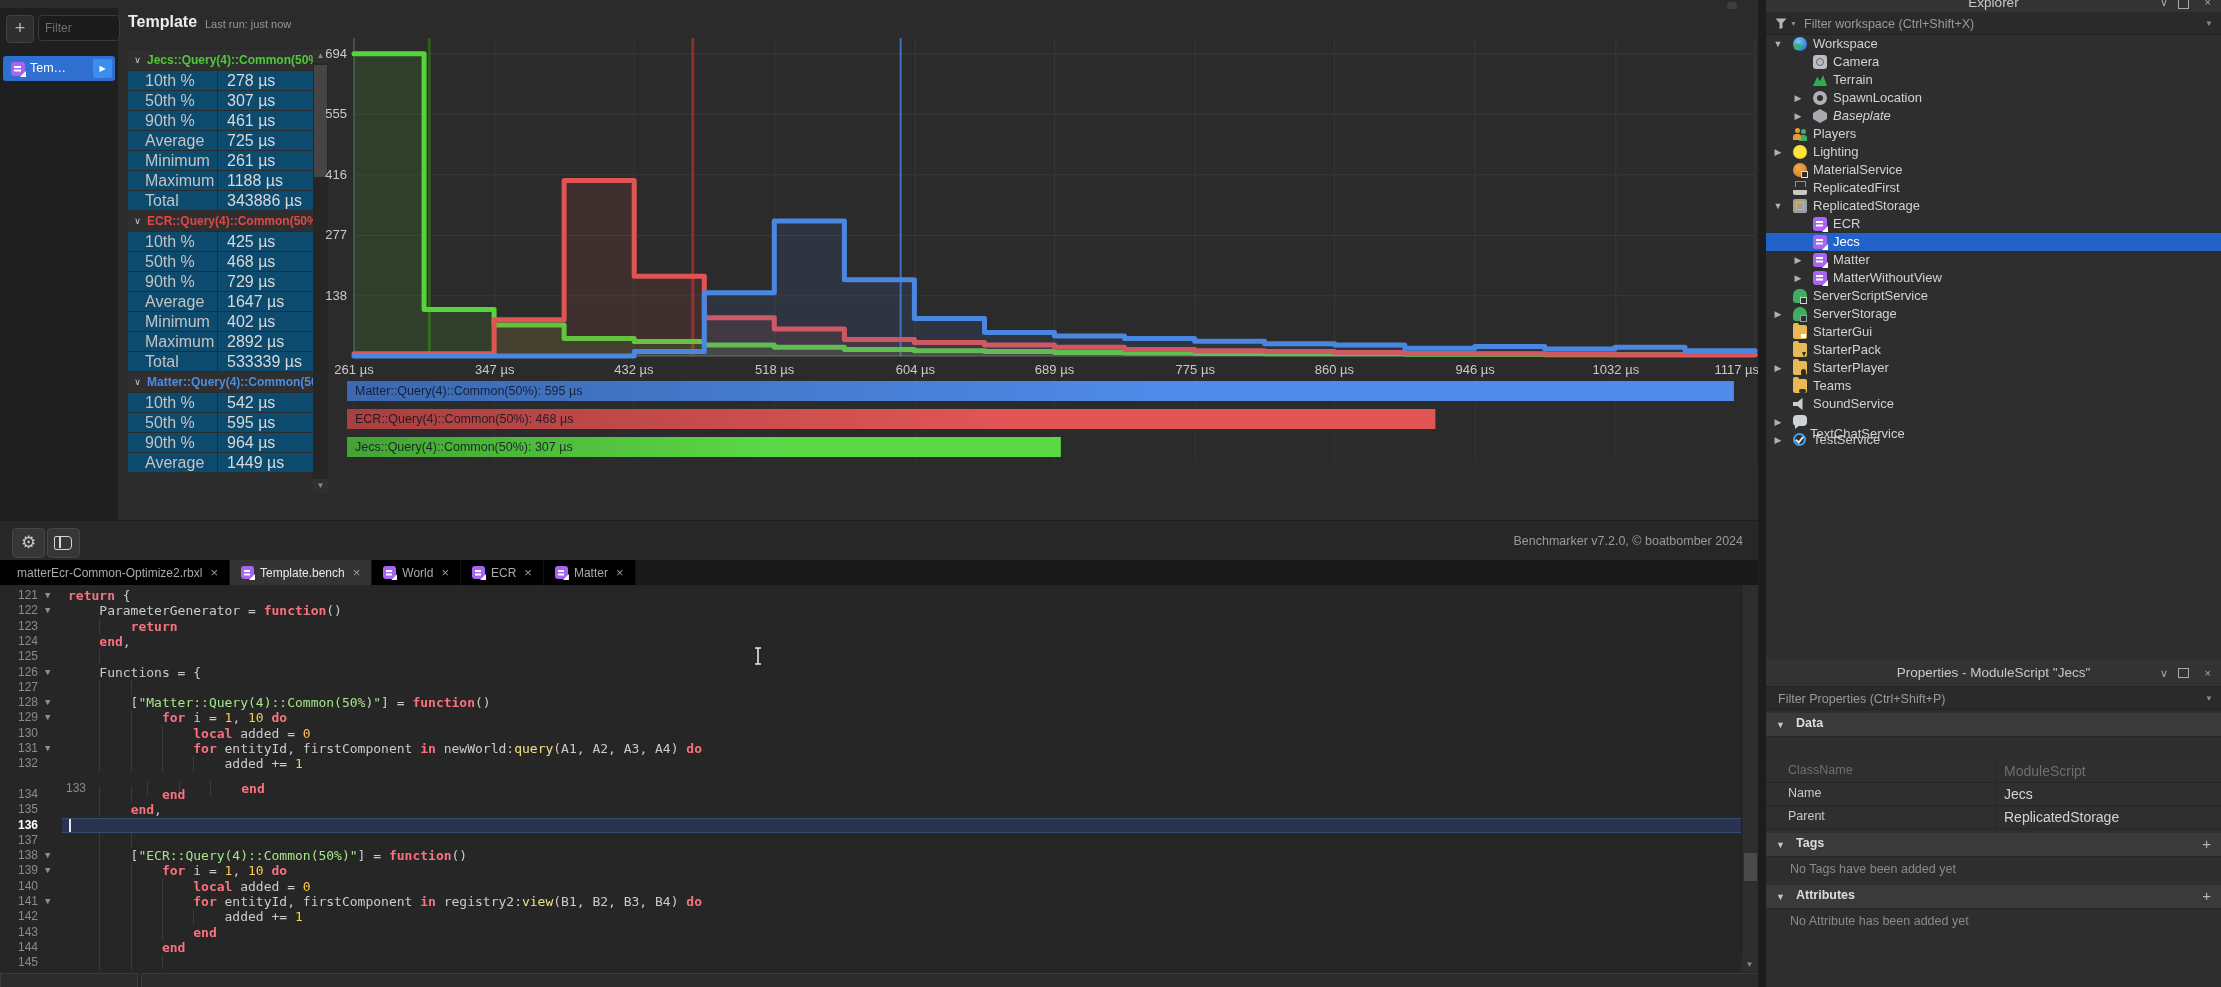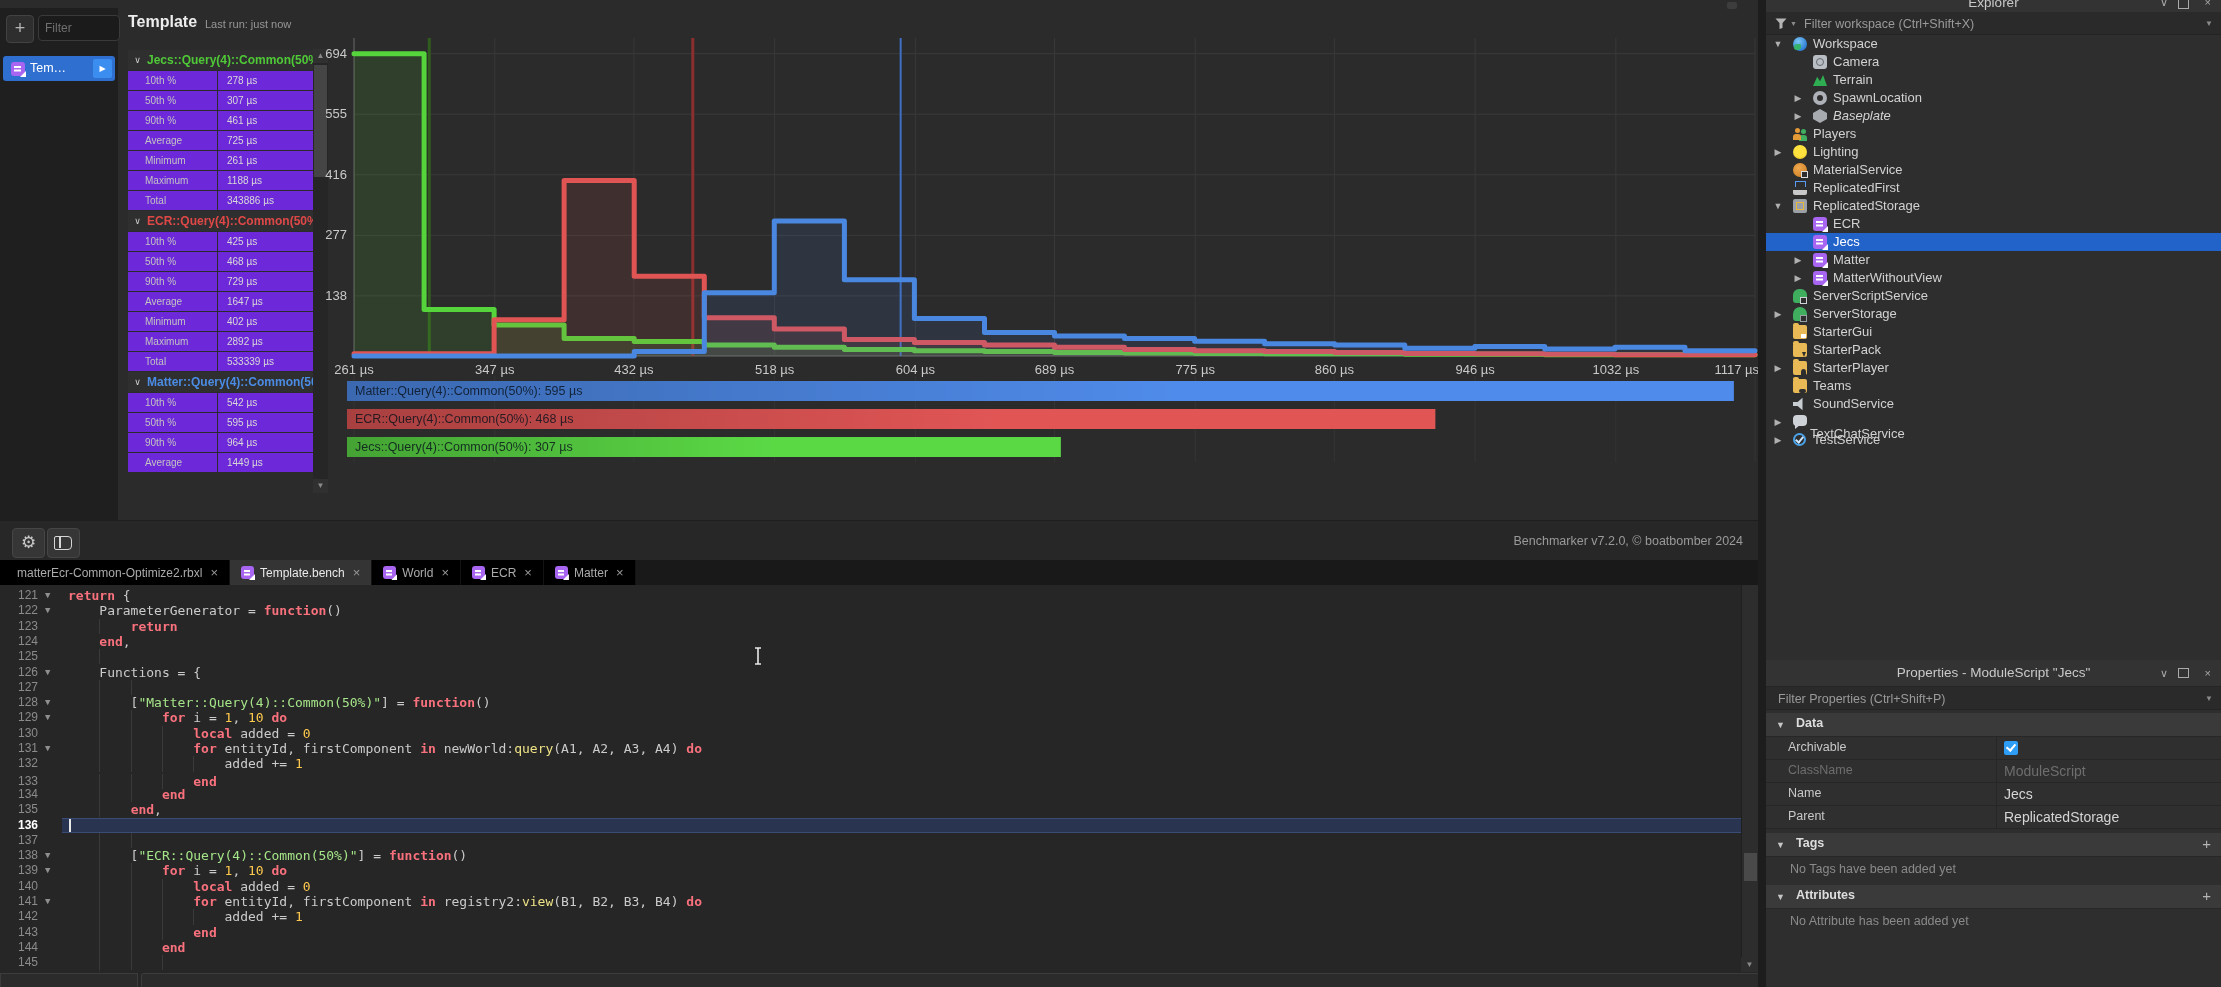--- a/index.html
+++ b/index.html
@@ -23,21 +23,21 @@
 
   
   #stats-panel{left:118px;top:8px;width:222px;height:512px;overflow:hidden;}
   #stats-title{left:10px;top:5px;font-size:16px;font-weight:bold;color:#ededed;}
   #stats-lastrun{left:87px;top:10px;font-size:11px;color:#979797;}
   #stats-groups{position:absolute;left:10px;top:42px;width:186px;}
   .sgroup-h{display:flex;height:20px;margin-bottom:1px;align-items:center;background:#2f2f2f;overflow:hidden;}
   .sg-chev{width:19px;text-align:center;color:#cfcfcf;font-size:9px;flex:0 0 19px;}
   .sg-name{font-weight:bold;font-size:12px;white-space:nowrap;}
   .srow{display:flex;height:19px;margin-bottom:1px;}
-  .scell{background:#6d28d9;color:#c3c3c3;font-size:10px;line-height:19px;white-space:nowrap;overflow:hidden;}
+  .scell{background:#0c4a6e;color:#c3c3c3;font-size:16px;line-height:19px;white-space:nowrap;overflow:hidden;}
   .slabel{flex:0 0 72px;padding-left:17px;}
   .sval{flex:1;margin-left:1px;padding-left:9px;color:#d8d8d8;}
   #stats-scroll{left:195px;top:41px;width:15px;height:444px;background:#262626;}
   .scroll-arrow{position:absolute;left:0;width:15px;height:14px;color:#8a8a8a;font-size:8px;text-align:center;line-height:14px;background:#303030;}
   #stats-thumb{position:absolute;left:1px;top:16px;width:13px;height:112px;background:#454545;}
 
   
   #chart-svg{position:absolute;left:340px;top:30px;overflow:visible;font-family:"Liberation Sans",sans-serif;}
 
   
@@ -453,21 +453,21 @@
           <span class="ctext"><span class="tok-t">                </span><span class="tok-k">for</span><span class="tok-t"> entityId, firstComponent </span><span class="tok-k">in</span><span class="tok-t"> newWorld:</span><span class="tok-m">query</span><span class="tok-t">(A1, A2, A3, A4) </span><span class="tok-k">do</span></span>
         </span>
         <span class="cline" style="top: 171.3px;">
           <span class="lnum">132</span>
           <span class="iguide" style="left: 99.304px;"></span>
           <span class="iguide" style="left: 130.608px;"></span>
           <span class="iguide" style="left: 161.912px;"></span>
           <span class="iguide" style="left: 193.216px;"></span>
           <span class="ctext"><span class="tok-t">                    added += </span><span class="tok-n">1</span></span>
         </span>
-        <span class="cline" style="top: 189px;">
+        <span class="cline" style="top: 196px; margin-left: 48px;">
           <span class="lnum">133</span>
           <span class="iguide" style="left: 99.304px;"></span>
           <span class="iguide" style="left: 130.608px;"></span>
           <span class="iguide" style="left: 161.912px;"></span>
           <span class="ctext"><span class="tok-t">                </span><span class="tok-k">end</span></span>
         </span>
         <span class="cline" style="top: 201.9px;">
           <span class="lnum">134</span>
           <span class="iguide" style="left: 99.304px;"></span>
           <span class="iguide" style="left: 130.608px;"></span>
@@ -700,25 +700,20 @@
     </div>
     <div class="filter-row" style="top:687px;">
       <input class="filter-input" style="left: 10px;" placeholder="Filter Properties (Ctrl+Shift+P)">
       <span class="rcaret">▼</span>
     </div>
 
     <div class="prop-sec-h" style="top:713px;">
       <span class="sec-chev">▼</span>
       <span class="sec-lab">Data</span>
     </div>
-    <div class="prow" style="top:737px;">
-      <span class="plab">Archivable</span>
-      <span class="pdiv"></span>
-      <span id="prop-checkbox"></span>
-    </div>
     <div class="prow muted" style="top:760px;">
       <span class="plab">ClassName</span>
       <span class="pdiv"></span>
       <span class="pval">ModuleScript</span>
     </div>
     <div class="prow" style="top:783px;">
       <span class="plab">Name</span>
       <span class="pdiv"></span>
       <span class="pval">Jecs</span>
     </div>

